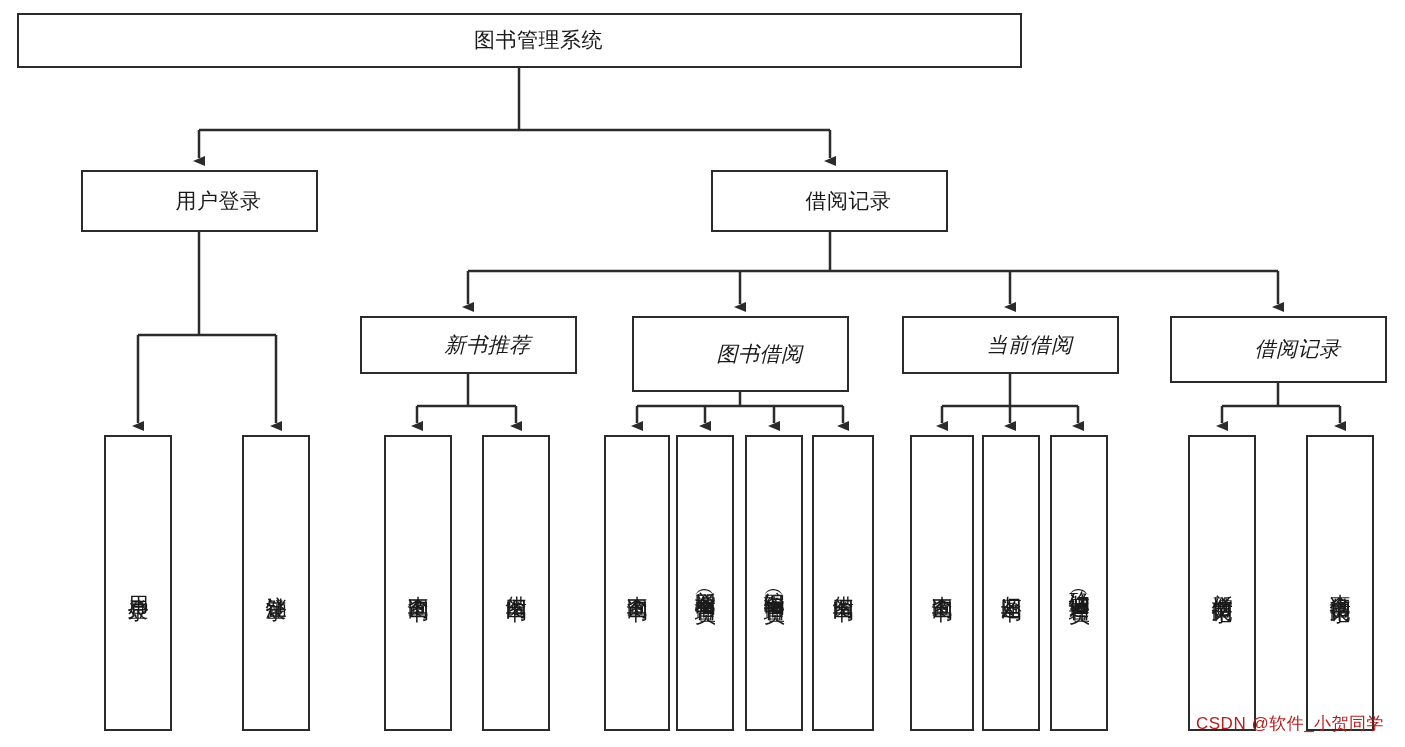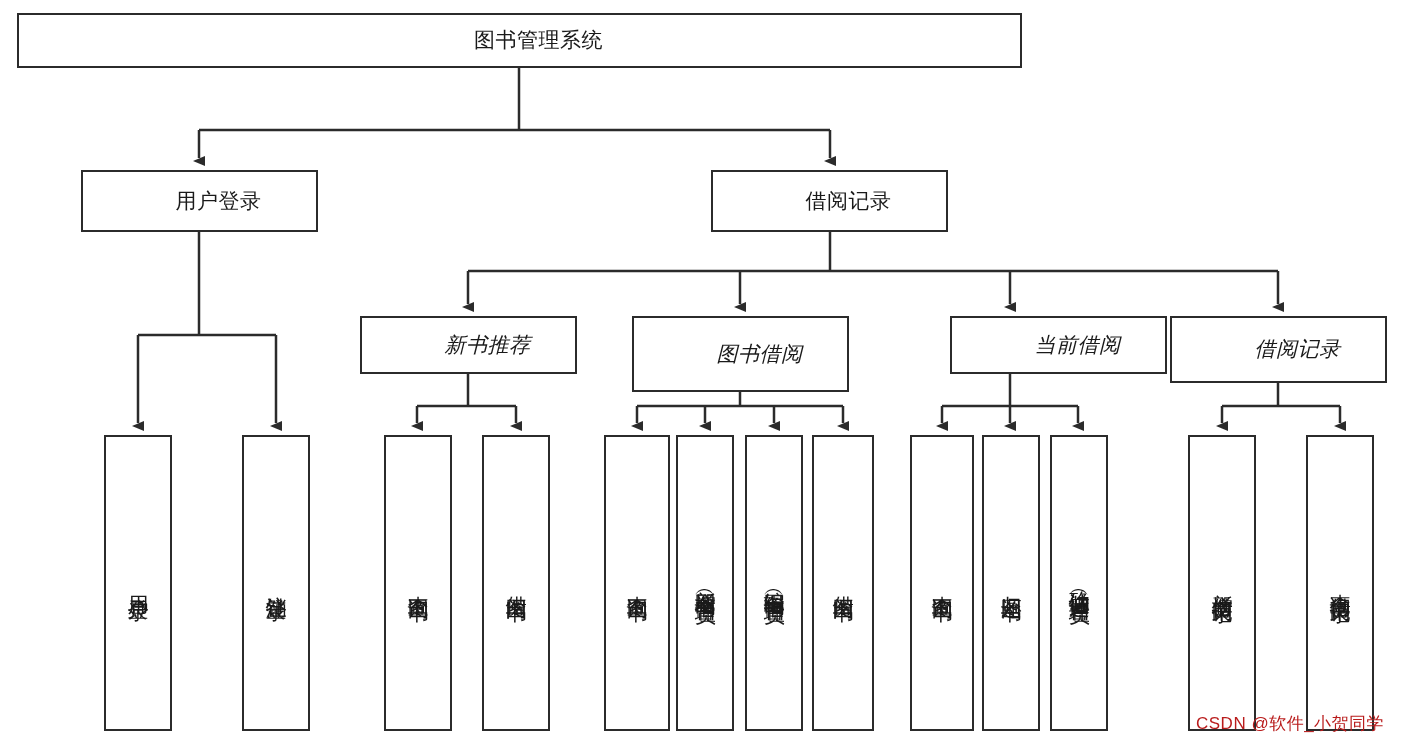--- a/index.html
+++ b/index.html
@@ -133,21 +133,21 @@
   <div class="node lvl2" style="left:711px; top:170px; width:237px; height:62px;">
     <span class="label">借阅记录</span>
   </div>
 
   <div class="node lvl3" style="left:360px; top:316px; width:217px; height:58px;">
     <span class="label">新书推荐</span>
   </div>
   <div class="node lvl3" style="left:632px; top:316px; width:217px; height:76px;">
     <span class="label">图书借阅</span>
   </div>
-  <div class="node lvl3" style="left:902px; top:316px; width:217px; height:58px;margin-left:48px;">
+  <div class="node lvl3" style="left:902px; top:316px; width:217px; height:58px;">
     <span class="label">当前借阅</span>
   </div>
   <div class="node lvl3" style="left:1170px; top:316px; width:217px; height:67px;">
     <span class="label">借阅记录</span>
   </div>
 
   <div class="node leaf" style="left:104px; top:435px; width:68px; height:296px;">
     <span class="label">用户登录</span>
   </div>
   <div class="node leaf" style="left:242px; top:435px; width:68px; height:296px;">

